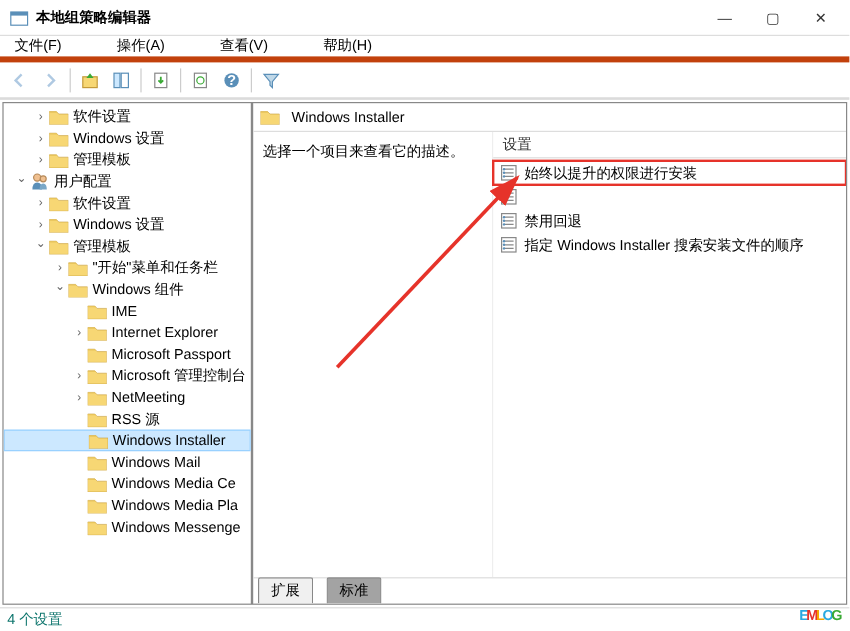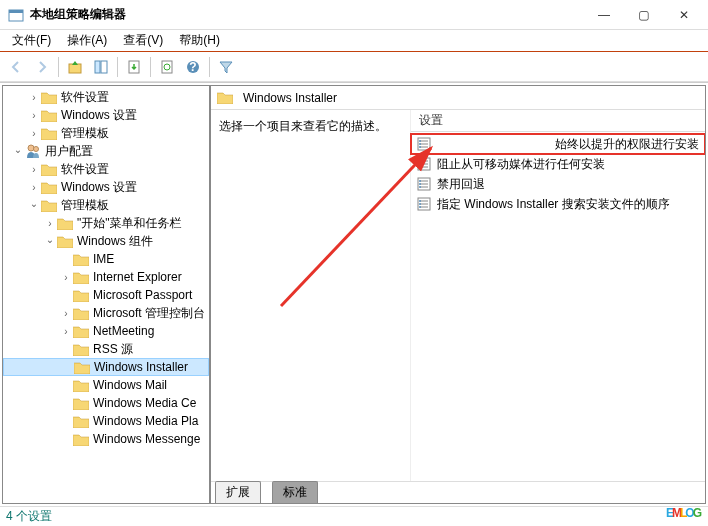--- a/index.html
+++ b/index.html
@@ -6,21 +6,21 @@
 body { width: 708px; height: 526px; background: #fff; overflow: hidden; position: relative; }
 
 
 .titlebar { height: 30px; display: flex; align-items: center; padding: 0 4px 0 8px; border-bottom: 1px solid #ddd; }
 .titlebar .icon-slot { width: 16px; height: 16px; margin-right: 6px; }
 .titlebar .title { flex: 1; font-size: 12px; font-weight: bold; }
 .win-controls { display: flex; }
 .win-controls div { width: 40px; height: 28px; display: flex; align-items: center; justify-content: center; color: #333; }
 
 
-.menubar { height: 22px; display: flex; align-items: center; padding: 0 4px; border-bottom: 1px solid #c2410c; }
+.menubar { height: 22px; display: flex; align-items: center; padding: 0 4px; border-bottom: 5px solid #c2410c; gap: 30px; }
 .menubar div { padding: 2px 8px; }
 
 
 .toolbar { height: 30px; display: flex; align-items: center; padding: 0 4px; border-bottom: 1px solid #ddd; gap: 2px; }
 .tb-btn { width: 24px; height: 24px; display: flex; align-items: center; justify-content: center; border: 1px solid transparent; border-radius: 2px; }
 .tb-btn.disabled { opacity: 0.4; }
 .tb-sep { width: 1px; height: 20px; background: #ccc; margin: 0 2px; }
 
 
 .main { display: flex; height: 424px; border-top: 1px solid #ccc; }
@@ -36,21 +36,21 @@
 .tree-label { font-size: 12px; }
 
 .content-panel { flex: 1; border: 1px solid #888; margin: 2px 2px 2px 0; background: #fff; display: flex; flex-direction: column; position: relative; overflow: hidden; }
 .content-header { height: 24px; display: flex; align-items: center; padding: 0 6px; gap: 6px; border-bottom: 1px solid #ddd; }
 .content-body { flex: 1; display: flex; }
 .desc-col { width: 200px; padding: 8px; border-right: 1px solid #eee; }
 .list-col { flex: 1; }
 .list-header { height: 22px; border-bottom: 1px solid #ddd; display: flex; align-items: center; padding: 0 8px; color: #333; }
 .list-items { padding: 2px 0; }
 .list-item { height: 20px; display: flex; align-items: center; padding: 0 6px; gap: 6px; }
-.list-item.highlighted { outline: 2px solid #e6332a; outline-offset: -1px; justify-content: space-between; }
+.list-item.highlighted { outline: 2px solid #e6332a; outline-offset: -1px; }
 .policy-icon { width: 14px; height: 14px; flex-shrink: 0; }
 .policy-icon svg { display: block; }
 
 .tabs-row { height: 22px; display: flex; align-items: flex-end; padding: 0 4px; border-top: 1px solid #ddd; gap: 12px; }
 .tab { border: 1px solid #888; border-bottom: none; padding: 2px 10px; background: #f0f0f0; font-size: 12px; border-radius: 2px 2px 0 0; margin-right: -1px; }
 .tab.active { background: #a3a3a3; position: relative; z-index: 1; }
 
 
 .statusbar { height: 20px; border-top: 1px solid #ddd; display: flex; align-items: center; padding: 0 6px; font-size: 12px; color: #0f766e; }
 
@@ -385,21 +385,20 @@
                 <svg width="14" height="14" viewBox="0 0 14 14">
                   <rect x="1" y="1" width="12" height="12" fill="#fff" stroke="#888"></rect>
                   <line x1="3" y1="4" x2="11" y2="4" stroke="#888"></line>
                   <line x1="3" y1="7" x2="11" y2="7" stroke="#888"></line>
                   <line x1="3" y1="10" x2="11" y2="10" stroke="#888"></line>
                   <circle cx="3" cy="4" r="1" fill="#5a8fb8"></circle>
                   <circle cx="3" cy="7" r="1" fill="#5a8fb8"></circle>
                   <circle cx="3" cy="10" r="1" fill="#5a8fb8"></circle>
                 </svg>
               </span>
-              <span>阻止从可移动媒体进行任何安装</span>
             </div>
             <div class="list-item">
               <span class="policy-icon">
                 <svg width="14" height="14" viewBox="0 0 14 14">
                   <rect x="1" y="1" width="12" height="12" fill="#fff" stroke="#888"></rect>
                   <line x1="3" y1="4" x2="11" y2="4" stroke="#888"></line>
                   <line x1="3" y1="7" x2="11" y2="7" stroke="#888"></line>
                   <line x1="3" y1="10" x2="11" y2="10" stroke="#888"></line>
                   <circle cx="3" cy="4" r="1" fill="#5a8fb8"></circle>
                   <circle cx="3" cy="7" r="1" fill="#5a8fb8"></circle>

